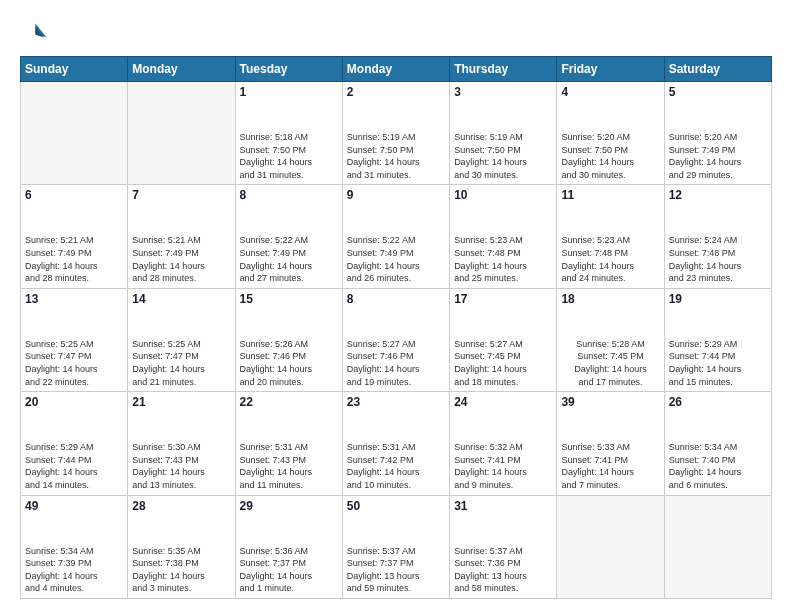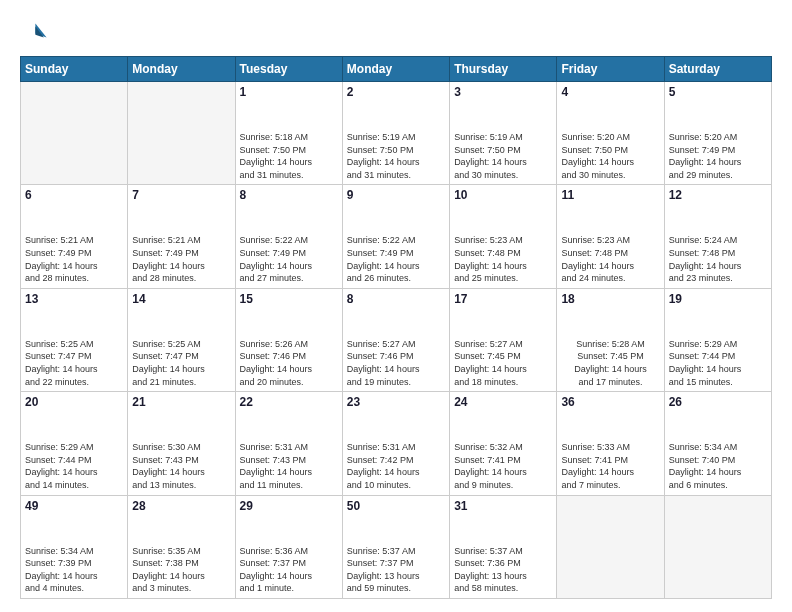--- a/index.html
+++ b/index.html
@@ -303,21 +303,21 @@
 and 10 minutes.</div>
           </td>
           <td>
             <span class="day-num">24</span>
             <div class="day-info" style="white-space: pre-line;">Sunrise: 5:32 AM
 Sunset: 7:41 PM
 Daylight: 14 hours
 and 9 minutes.</div>
           </td>
           <td>
-            <span class="day-num">36</span>
+            <span class="day-num">39</span>
             <div class="day-info" style="white-space: pre-line;">Sunrise: 5:33 AM
 Sunset: 7:41 PM
 Daylight: 14 hours
 and 7 minutes.</div>
           </td>
           <td>
             <span class="day-num">26</span>
             <div class="day-info" style="white-space: pre-line;">Sunrise: 5:34 AM
 Sunset: 7:40 PM
 Daylight: 14 hours

